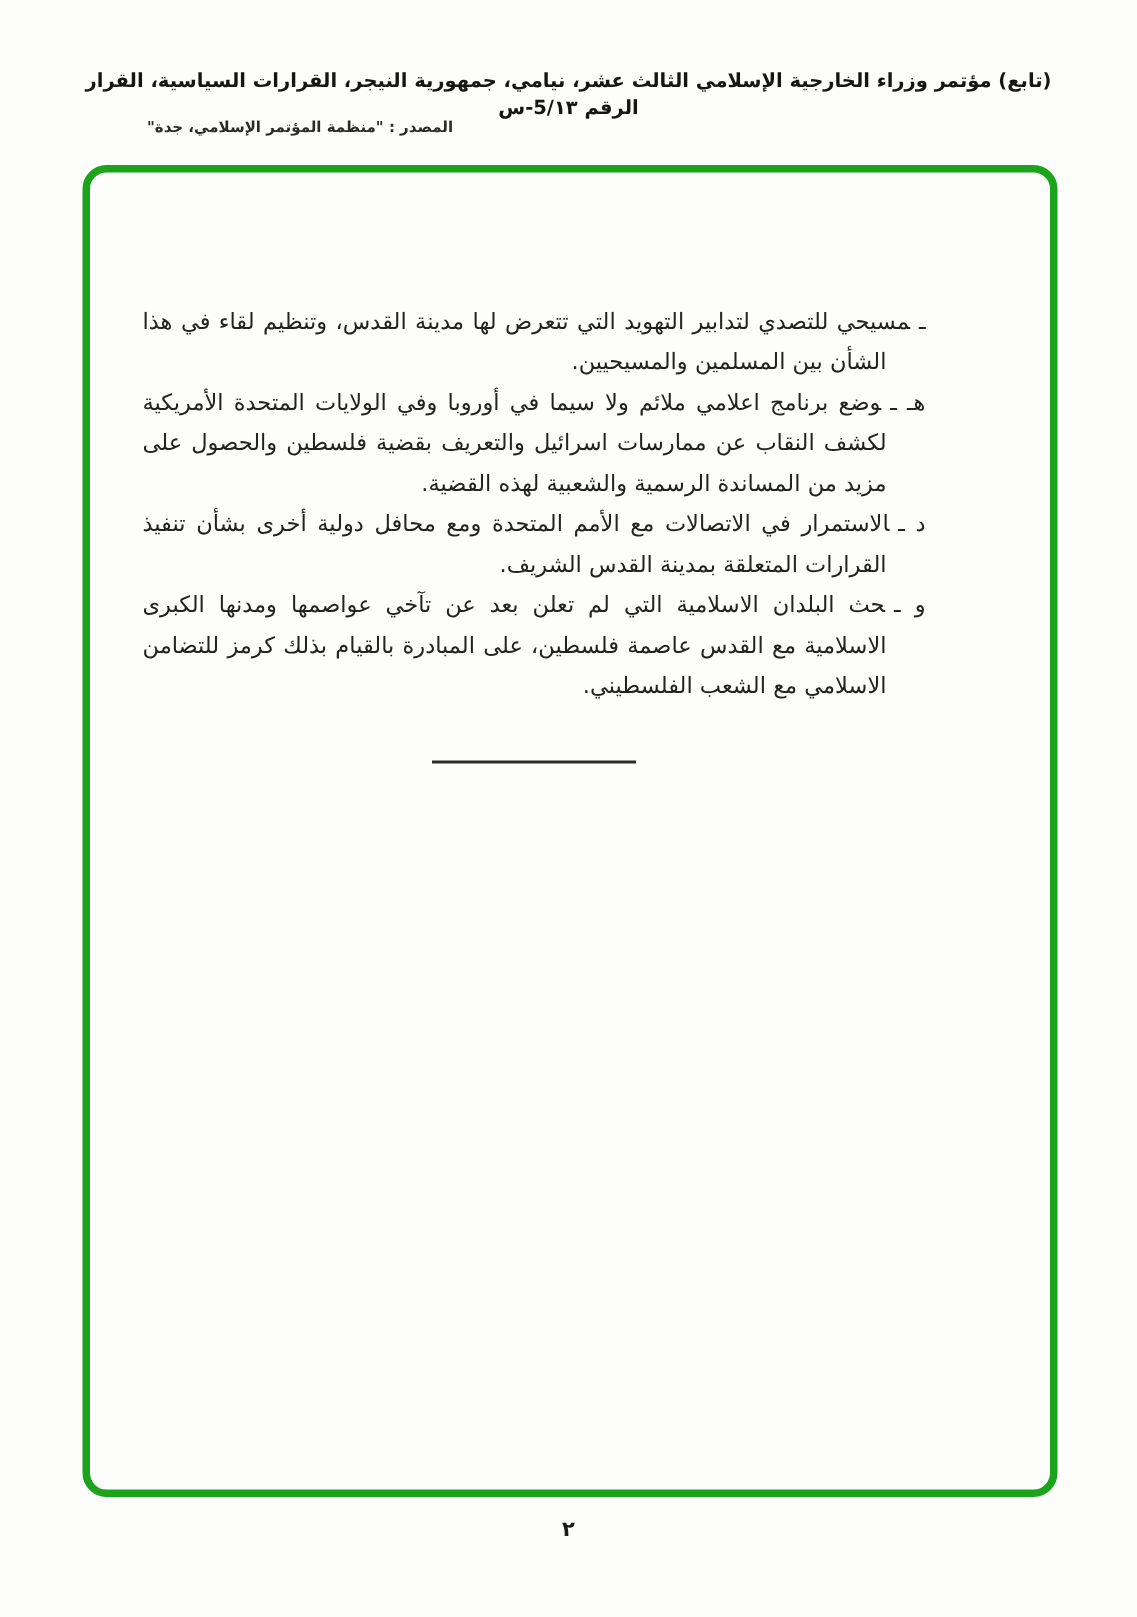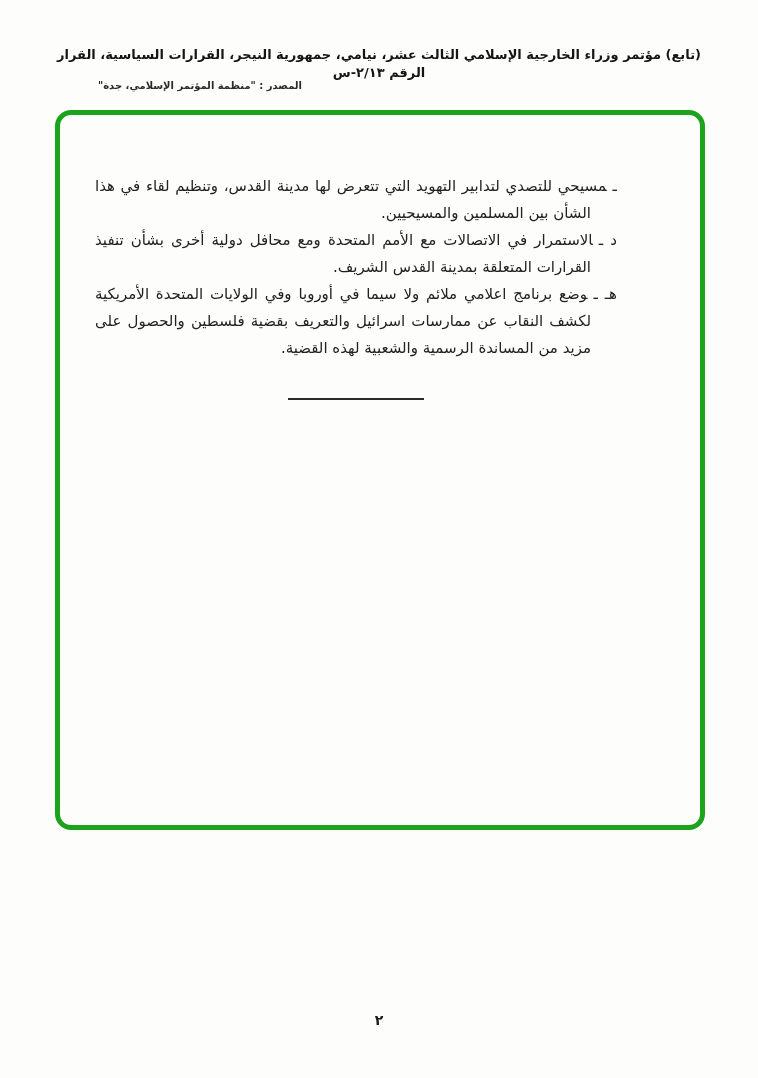--- a/index.html
+++ b/index.html
@@ -22,25 +22,25 @@
   }
   .header-source{
     position:absolute;top:80px;left:98px;
     direction:rtl;
     font-weight:bold;font-size:10px;
     color:#2a2a2a;
     white-space:nowrap;
   }
   .frame{
     position:absolute;left:55px;top:110px;
-    width:650px;height:720px;
+    width:650px;height:888px;
     box-sizing:border-box;
     border:5px solid #1ba31b;
     border-radius:16px;
-    padding:58px 83px 0 35px;
+    padding:86px 83px 0 35px;
   }
   .body-text{direction:rtl;}
   .item{
     margin:0;
     direction:rtl;
     text-align:justify;
     font-size:15px;
     line-height:27px;
     padding-right:26px;
     text-indent:-26px;
@@ -59,39 +59,42 @@
     text-align:center;
     font-weight:bold;font-size:14px;
     color:#1a1a1a;
   }
 </style>
 </head>
 <body>
 
 <div class="page">
 
-  <div class="header-title">(تابع) مؤتمر وزراء الخارجية الإسلامي الثالث عشر، نيامي، جمهورية النيجر، القرارات السياسية، القرار الرقم ٢/١٣-س</div>
+  <div class="header-title">(تابع) مؤتمر وزراء الخارجية الإسلامي الثالث عشر، نيامي، جمهورية النيجر، القرارات السياسية، القرار الرقم 5/١٣-س</div>
 
   <div class="header-source">المصدر :  "منظمة المؤتمر الإسلامي، جدة"</div>
 
   <div class="frame">
     <div class="body-text">
 
       <p class="item">
         <span class="marker">ـ</span><span>مسيحي للتصدي لتدابير التهويد التي تتعرض لها مدينة القدس، وتنظيم لقاء في هذا الشأن بين المسلمين والمسيحيين.</span>
       </p>
 
       <p class="item">
+        <span class="marker">هـ ـ</span><span>وضع برنامج اعلامي ملائم ولا سيما في أوروبا وفي الولايات المتحدة الأمريكية لكشف النقاب عن ممارسات اسرائيل والتعريف بقضية فلسطين والحصول على مزيد من المساندة الرسمية والشعبية لهذه القضية.</span>
+      </p>
+
+      <p class="item">
         <span class="marker">د ـ</span><span>الاستمرار في الاتصالات مع الأمم المتحدة ومع محافل دولية أخرى بشأن تنفيذ القرارات المتعلقة بمدينة القدس الشريف.</span>
       </p>
 
       <p class="item">
-        <span class="marker">هـ ـ</span><span>وضع برنامج اعلامي ملائم ولا سيما في أوروبا وفي الولايات المتحدة الأمريكية لكشف النقاب عن ممارسات اسرائيل والتعريف بقضية فلسطين والحصول على مزيد من المساندة الرسمية والشعبية لهذه القضية.</span>
+        <span class="marker">و ـ</span><span>حث البلدان الاسلامية التي لم تعلن بعد عن تآخي عواصمها ومدنها الكبرى الاسلامية مع القدس عاصمة فلسطين، على المبادرة بالقيام بذلك كرمز للتضامن الاسلامي مع الشعب الفلسطيني.</span>
       </p>
-
 
 
       <div class="separator"></div>
 
     </div>
   </div>
 
   <div class="page-number">٢</div>
 
 </div>

